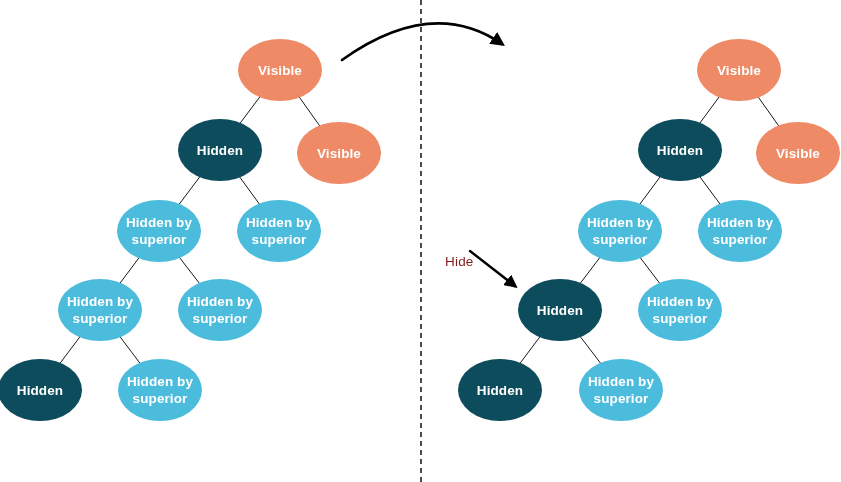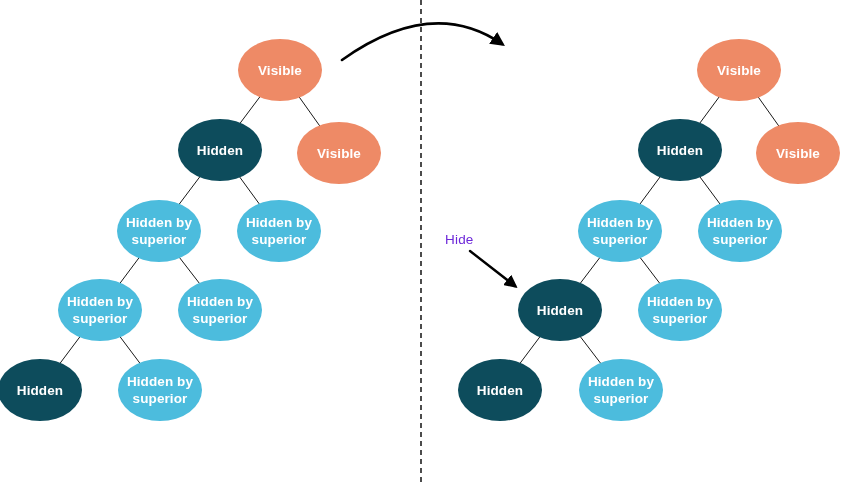--- a/index.html
+++ b/index.html
@@ -37,24 +37,25 @@
     font-size: 13.5px;
     font-weight: 600;
     line-height: 1.26;
     padding: 0 5px;
     box-sizing: border-box;
     letter-spacing: 0.1px;
   }
   .hide-label {
     position: absolute;
     z-index: 3;
-    color: #6d28d9;
+    color: #7f1d1d;
     font-size: 13.5px;
     font-weight: 400;
     letter-spacing: 0.2px;
+    margin-top: 22px;
   }
 </style>
 </head>
 <body>
 
 <div class="canvas">
 
   <svg class="lines-layer" width="841" height="482" viewBox="0 0 841 482" xmlns="http://www.w3.org/2000/svg">
     <defs>
       <marker id="arrowhead" viewBox="0 0 10 10" refX="7.5" refY="5" markerWidth="5.5" markerHeight="5.5" orient="auto">

